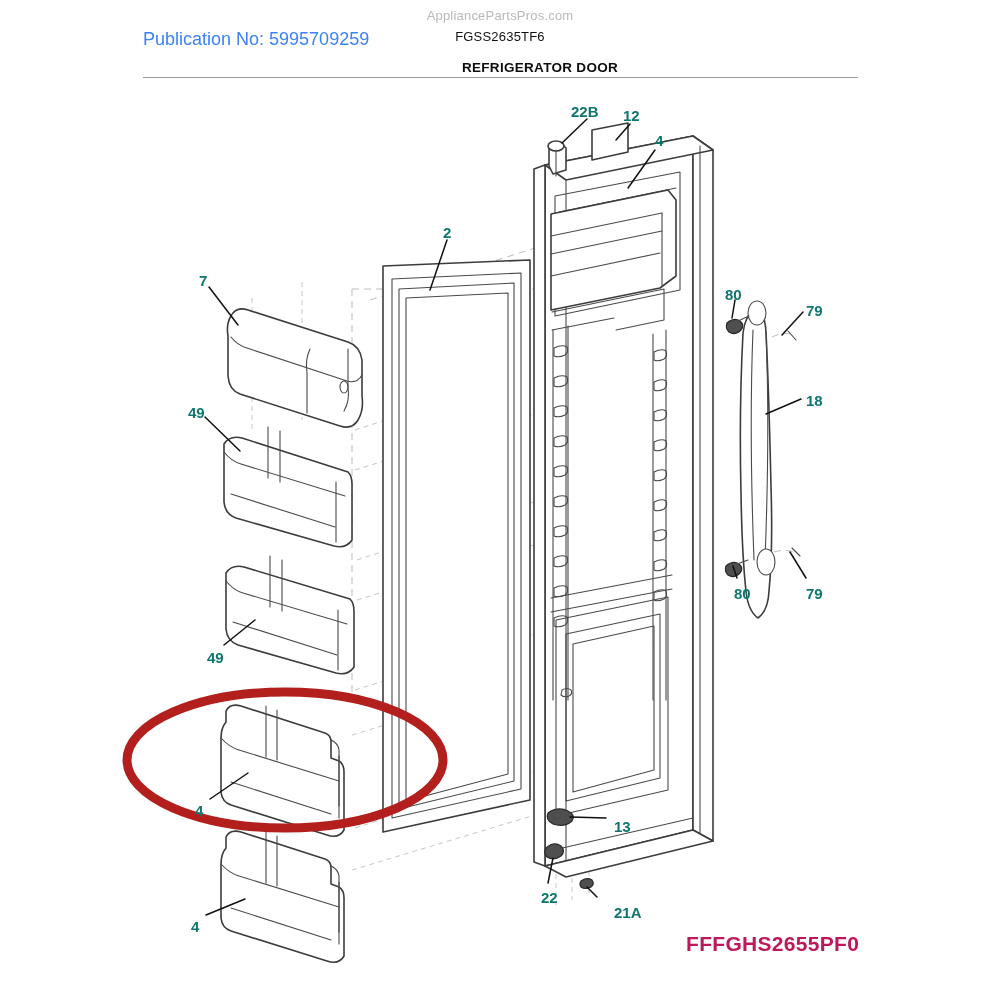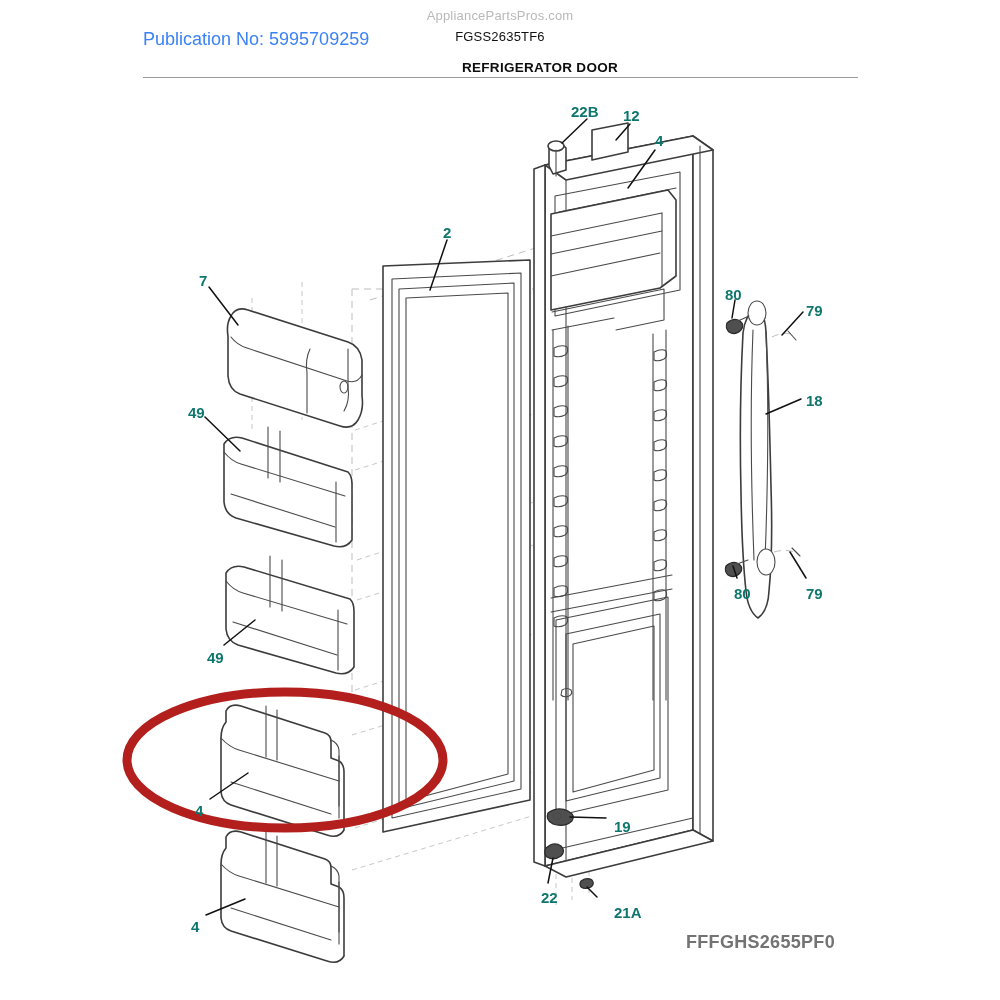--- a/index.html
+++ b/index.html
@@ -91,23 +91,23 @@
     white-space: nowrap;
     line-height: 1;
     user-select: none;
   }
 
   
   .footer-model {
     position: absolute;
     left: 686px;
     top: 932px;
-    font-size: 18px;
+    font-size: 21px;
     font-weight: bold;
-    color: #737373;
+    color: #be185d;
     letter-spacing: 0.3px;
     white-space: nowrap;
   }
 </style>
 </head>
 <body>
 
 <div id="page">
 
   <div class="watermark">AppliancePartsPros.com</div>
@@ -404,20 +404,20 @@
   <div class="callout" style="left:443px; top:225px;">2</div>
   <div class="callout" style="left:199px; top:273px;">7</div>
   <div class="callout" style="left:725px; top:287px;">80</div>
   <div class="callout" style="left:806px; top:303px;">79</div>
   <div class="callout" style="left:806px; top:393px;">18</div>
   <div class="callout" style="left:188px; top:405px;">49</div>
   <div class="callout" style="left:207px; top:650px;">49</div>
   <div class="callout" style="left:734px; top:586px;">80</div>
   <div class="callout" style="left:806px; top:586px;">79</div>
   <div class="callout" style="left:195px; top:803px;">4</div>
-  <div class="callout" style="left:614px; top:819px;">19</div>
+  <div class="callout" style="left:614px; top:819px;">13</div>
   <div class="callout" style="left:541px; top:890px;">22</div>
   <div class="callout" style="left:590px; top:905px;margin-left:24px;">21A</div>
   <div class="callout" style="left:191px; top:919px;">4</div>
 
   <div class="footer-model">FFFGHS2655PF0</div>
 
 </div>
 
 </body></html>

